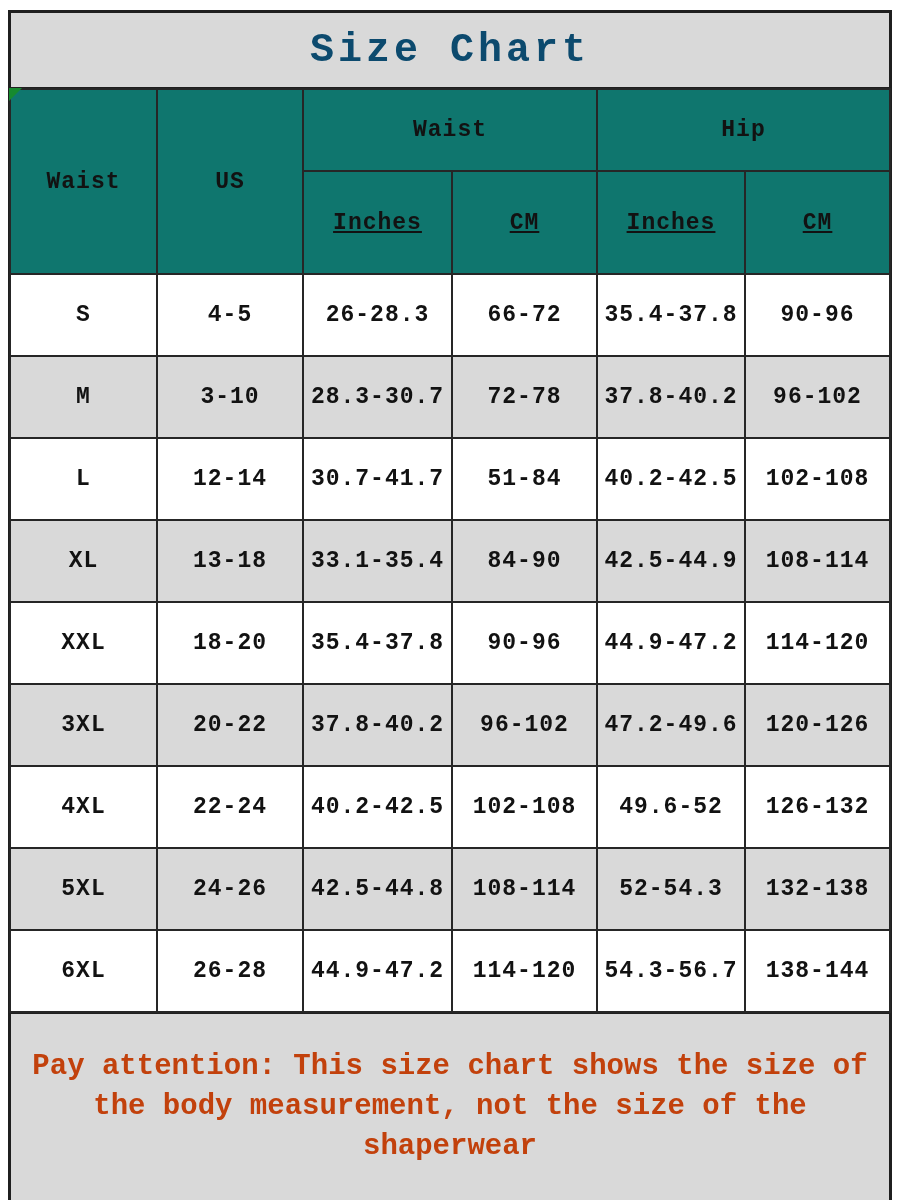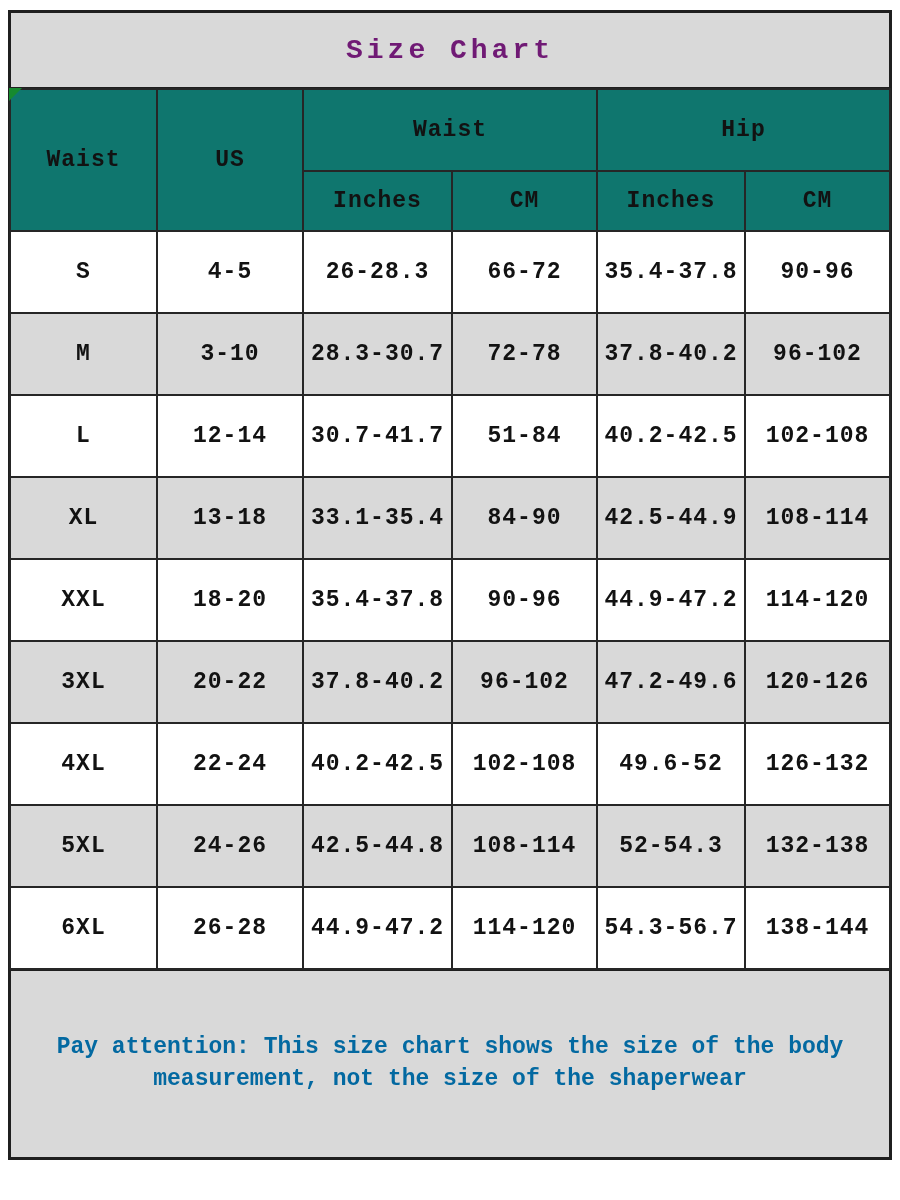--- a/index.html
+++ b/index.html
@@ -21,24 +21,24 @@
     box-sizing: border-box;
     height: 80px;
     border: 3px solid #1f1f1f;
     background: #d9d9d9;
     display: flex;
     align-items: center;
     justify-content: center;
   }
   .title-box h1 {
     margin: 8px;
-    font-size: 28px;
+    font-size: 40px;
     font-weight: bold;
     letter-spacing: 4px;
-    color: #701a75;
+    color: #0c4a6e;
   }
   .table-wrap {
     position: relative;
     margin-top: -3px;
     border: 1px solid #1f1f1f;
   }
   .corner-marker {
     position: absolute;
     top: 0;
     left: 0;
@@ -62,21 +62,22 @@
     padding: 0;
     letter-spacing: 1px;
   }
   .size-table thead th {
     background: #0f766e;
   }
   .size-table thead tr.group-row {
     height: 82px;
   }
   .size-table thead tr.unit-row {
-    height: 60px;
+    height: 103px;
+    text-decoration: underline;
   }
   .size-table tbody tr {
     height: 82px;
   }
   .size-table tbody tr:nth-child(odd) td {
     background: #ffffff;
   }
   .size-table tbody tr:nth-child(even) td {
     background: #d9d9d9;
   }
@@ -87,24 +88,24 @@
     background: #d9d9d9;
     height: 192px;
     display: flex;
     align-items: center;
     justify-content: center;
     text-align: center;
     padding: 0 17px;
   }
   .footer-box p {
     margin: 0;
-    font-size: 23px;
+    font-size: 29px;
     font-weight: bold;
     line-height: 1.38;
-    color: #0369a1;
+    color: #c2410c;
   }
 </style>
 </head>
 <body>
 
 <div class="sheet">
 
   <div class="title-box">
     <h1>Size Chart</h1>
   </div>

